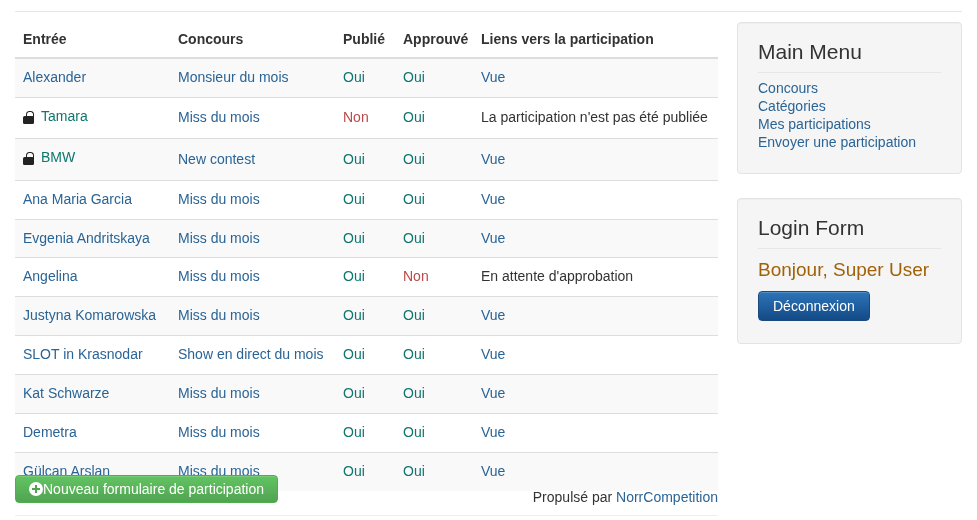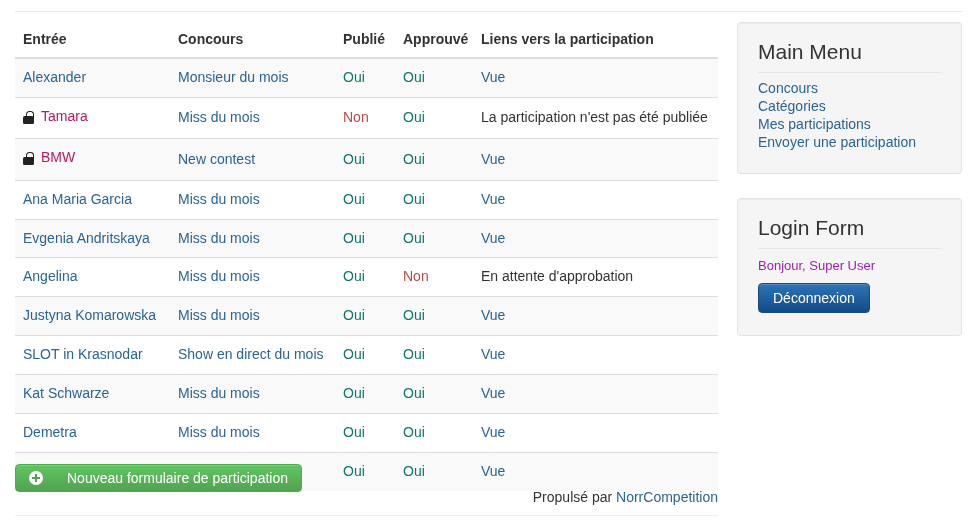--- a/index.html
+++ b/index.html
@@ -115,30 +115,30 @@
   .lock-icon::after {   
     content: "";
     position: absolute;
     left: 0;
     top: 5px;
     width: 11px;
     height: 8px;
     background: #222222;
     border-radius: 1.5px;
   }
-  .locked-name { color: #be185d; }
+  .locked-name { color: #0f766e; }
 
   
   .btn-new {
     position: absolute;
     left: 15px;
-    top: 464px;
+    top: 475px;
     display: inline-flex;
     align-items: center;
-    gap: 24px;
+    gap: 0;
     padding: 0 13px;
     height: 28px;
     border: 1px solid #4cae4c;
     border-radius: 4px;
     background: linear-gradient(to bottom, #62c462 0%, #51a351 100%);
     color: #ffffff;
     font-size: 14px;
     line-height: 26px;
     cursor: pointer;
     text-decoration: none;
@@ -200,22 +200,22 @@
   .menu-list { list-style: none; margin: 6px 0 0 0; padding: 0; }
   .menu-list li { margin: 0; padding: 0; line-height: 18px; }
   .menu-list a {
     color: #2a6496;
     text-decoration: none;
     font-size: 14px;
     cursor: pointer;
   }
 
   .greeting {
-    font-size: 13px;
-    color: #a21caf;
+    font-size: 19px;
+    color: #a16207;
     margin: 9px 0 8px 0;
     line-height: 1.3;
   }
   .btn-logout {
     display: inline-block;
     padding: 0 14px;
     height: 30px;
     line-height: 28px;
     border: 1px solid #1a4a7e;
     border-radius: 4px;

